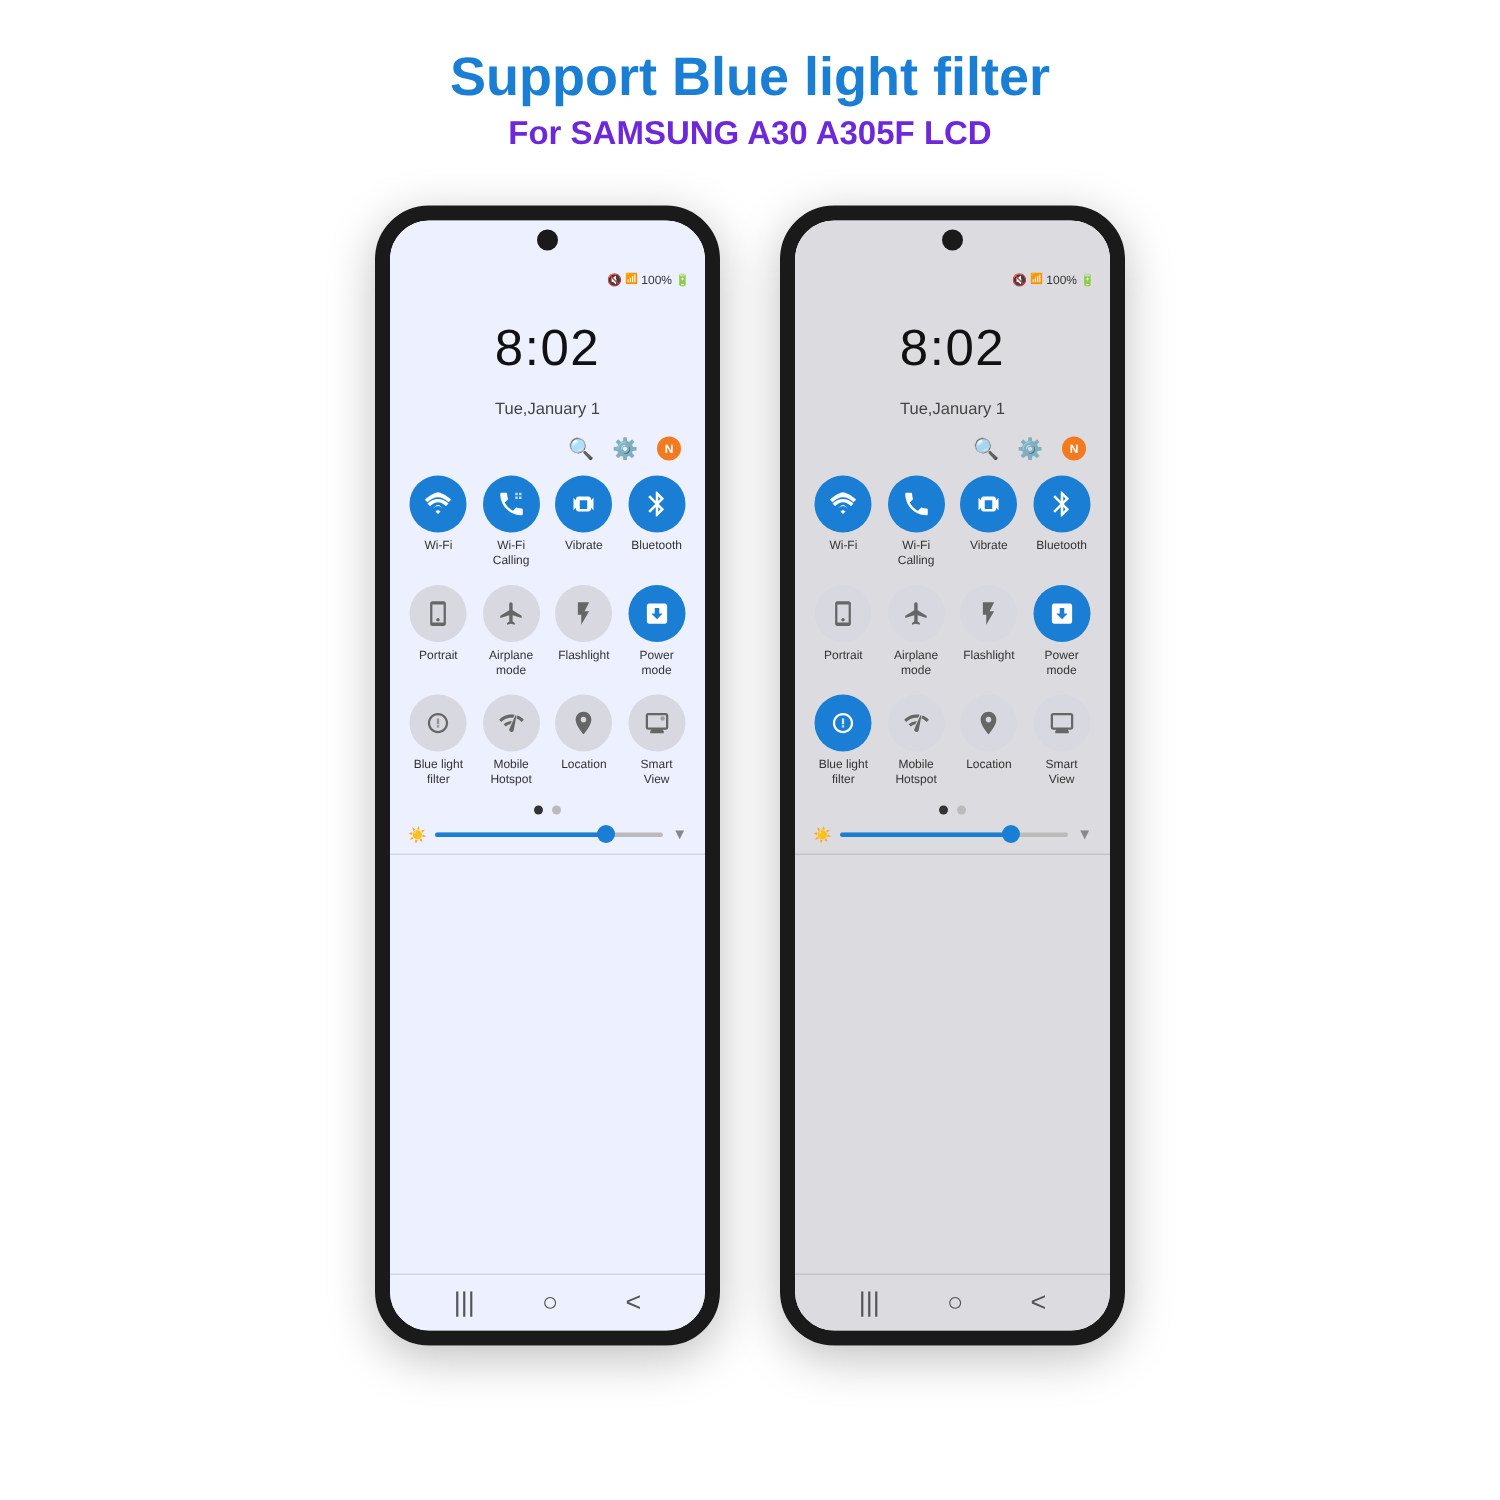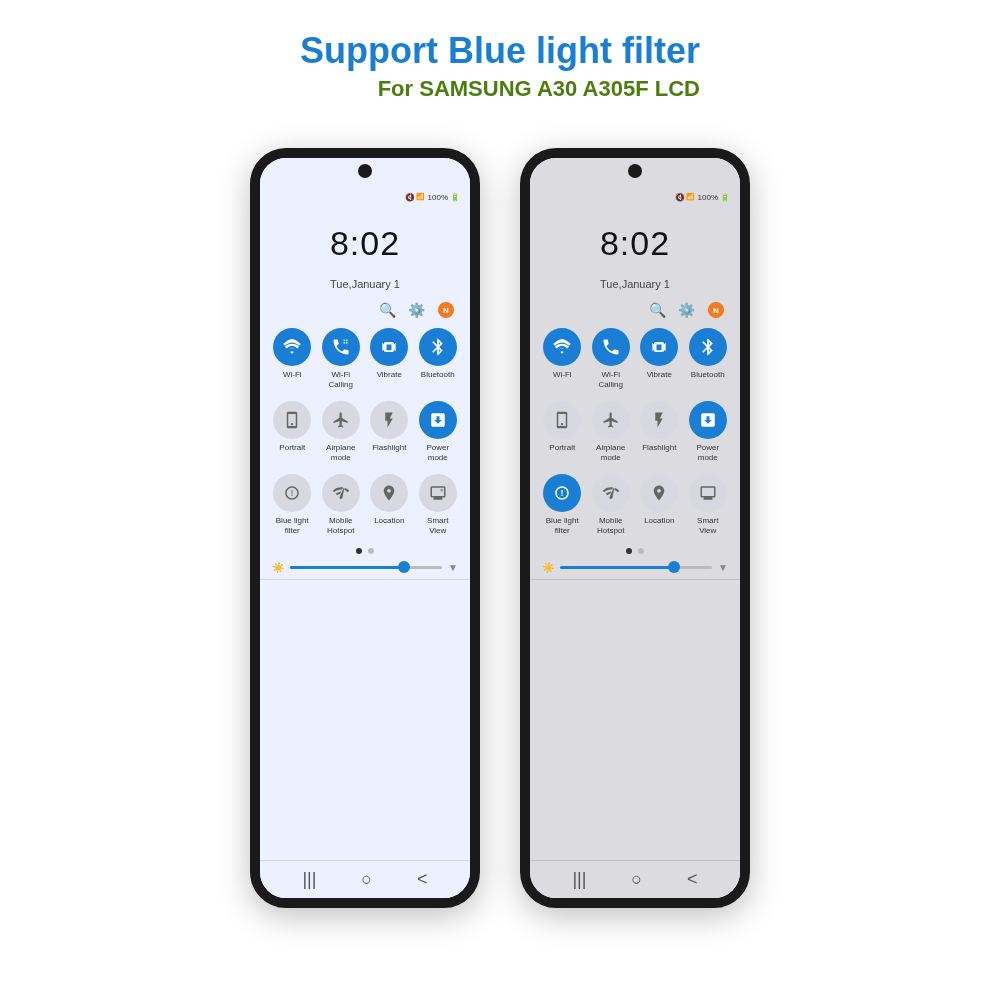--- a/index.html
+++ b/index.html
@@ -7,33 +7,33 @@
       width: 1000px;
       height: 1000px;
       background: #ffffff;
       font-family: Arial, sans-serif;
       display: flex;
       flex-direction: column;
       align-items: center;
       overflow: hidden;
     }
     .page-header {
-      text-align: right;
+      text-align: center;
       margin-top: 30px;
-      margin-bottom: 26px;
+      margin-bottom: 15px;
     }
     .page-title {
       font-size: 36px;
       font-weight: 900;
       color: #1a7fd4;
     }
     .page-subtitle {
       font-size: 22px;
       font-weight: 700;
-      color: #4d7c0f;
+      color: #6d28d9;
       margin-top: 4px;
     }
     .phones-container {
       display: flex;
       gap: 40px;
       margin-top: 20px;
       justify-content: center;
     }
     .phone-wrapper {
       display: flex;

